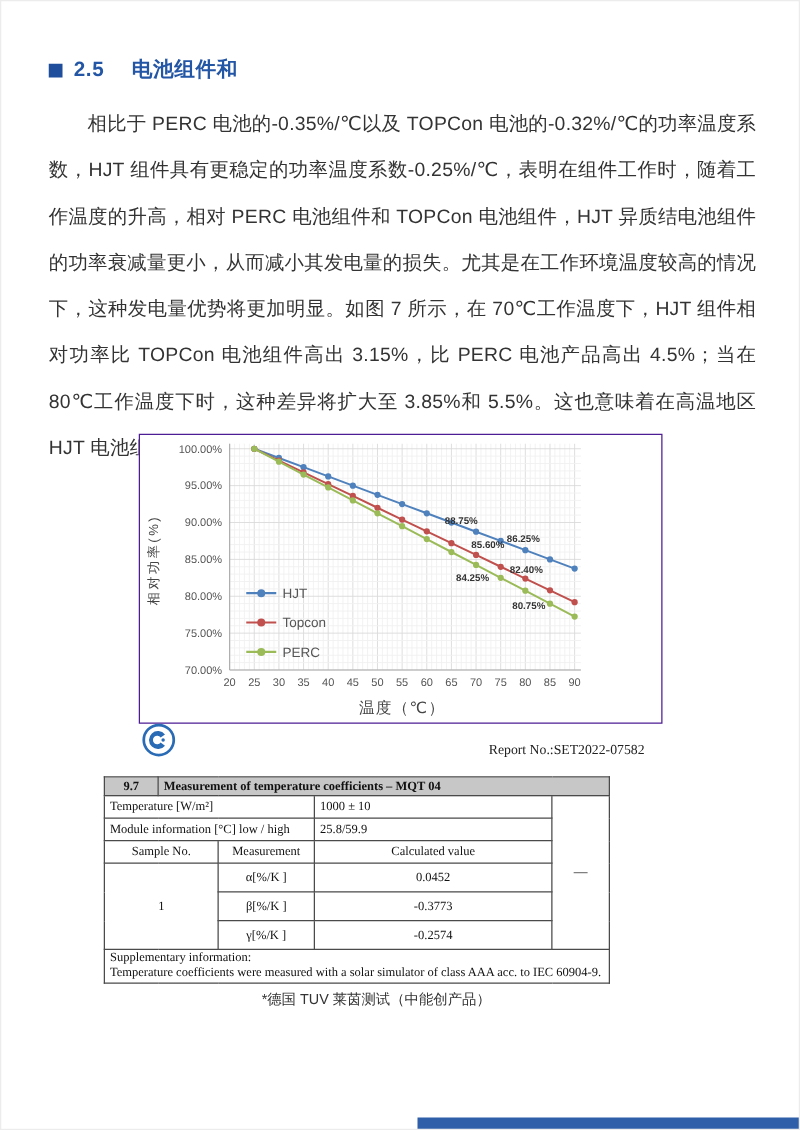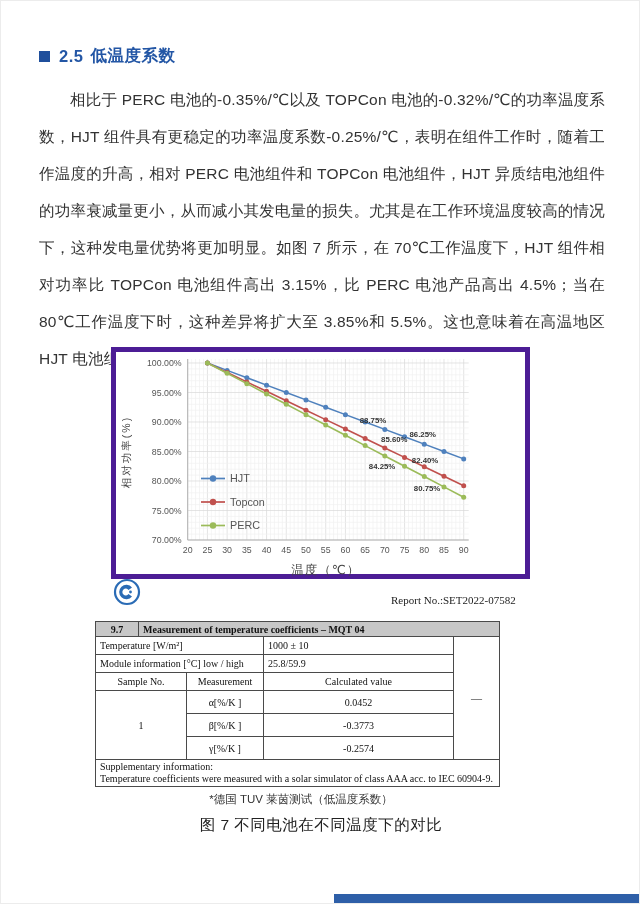--- a/index.html
+++ b/index.html
@@ -9,37 +9,37 @@
     font-family:"Liberation Sans","DejaVu Sans",sans-serif; overflow:hidden;
     border:1px solid #ececec;
   }
   .section-header {
     position:absolute; left:38px; top:44px; display:flex; align-items:center;
     color:#2356a5; font-size:16.5px; font-weight:bold; letter-spacing:0.5px;
   }
   .section-header .bullet {
     width:11px; height:11px; background:#1f4f9c; display:inline-block; margin-right:9px;
   }
-  .section-header .sec-num { margin-right:7px; }
+  .section-header .sec-num { margin-right:22px; }
   .body-text {
     position:absolute; left:38px; top:80px; width:566px;
     font-size:15.5px; line-height:37px; color:#333; text-align:justify;
     text-indent:2em; letter-spacing:0.2px;
   }
   .chart-box {
     position:absolute; left:110px; top:346px; width:419px; height:232px;
-    border:5px solid #4c1d95; background:#fff;
+    border:1px solid #4c1d95; background:#fff;
   }
   .cert-logo { position:absolute; left:112px; top:577px; width:28px; height:28px; }
   .report-no {
     position:absolute; left:390px; top:593px; width:160px;
     font-family:"Liberation Serif","DejaVu Serif",serif; font-size:11px; color:#222;
   }
   table.report-table {
-    position:absolute; left:94px; top:620px; width:404px; height:164px;
+    position:absolute; left:82px; top:620px; width:404px; height:164px;
     border-collapse:collapse; table-layout:fixed;
     font-family:"Liberation Serif","DejaVu Serif",serif; font-size:10px; color:#111;
   }
   table.report-table td { border:1px solid #4a4a4a; padding:1px 4px; vertical-align:middle; }
   td.hdr { background:#c7c7c7; font-weight:bold; }
   td.ctr { text-align:center; }
   td.dash-cell { text-align:center; font-size:11px; }
   td.supp { padding:3px 5px; line-height:12px;font-family:Liberation Serif, serif; }
   .caption-source {
     position:absolute; left:80px; top:791px; width:440px; text-align:center;
@@ -52,21 +52,21 @@
   .footer-bar { position:absolute; left:333px; top:893px; width:307px; height:11px; }
 </style>
 </head>
 <body>
 
 <div class="page">
 
   <div class="section-header">
     <span class="bullet"></span>
     <span class="sec-num">2.5</span>
-    <span>低温度系数</span>
+    <span>电池组件和</span>
   </div>
 
   <p class="body-text">相比于 PERC 电池的-0.35%/℃以及 TOPCon 电池的-0.32%/℃的功率温度系数，HJT 组件具有更稳定的功率温度系数-0.25%/℃，表明在组件工作时，随着工作温度的升高，相对 PERC 电池组件和 TOPCon 电池组件，HJT 异质结电池组件的功率衰减量更小，从而减小其发电量的损失。尤其是在工作环境温度较高的情况下，这种发电量优势将更加明显。如图 7 所示，在 70℃工作温度下，HJT 组件相对功率比 TOPCon 电池组件高出 3.15%，比 PERC 电池产品高出 4.5%；当在 80℃工作温度下时，这种差异将扩大至 3.85%和 5.5%。这也意味着在高温地区 HJT 电池组件将带来更多的发电量。</p>
 
   <div class="chart-box">
     <div id="chart-host"><svg width="417" height="230" viewBox="0 0 417 230">
           <line x1="71.7" y1="7" x2="71.7" y2="188" stroke="#d9d9d9" stroke-width="0.7"></line>
           <line x1="75.64285714285714" y1="7" x2="75.64285714285714" y2="188" stroke="#f0f0f0" stroke-width="0.7"></line>
           <line x1="79.58571428571429" y1="7" x2="79.58571428571429" y2="188" stroke="#f0f0f0" stroke-width="0.7"></line>
           <line x1="83.52857142857144" y1="7" x2="83.52857142857144" y2="188" stroke="#f0f0f0" stroke-width="0.7"></line>
@@ -309,17 +309,16 @@
     </tr>
     <tr style="height:26px">
       <td class="supp" colspan="5">
         <div>Supplementary information:</div>
         <div>Temperature coefficients were measured with a solar simulator of class AAA acc. to IEC 60904-9.</div>
       </td>
     </tr>
   </tbody>
     </table>
 
-  <div class="caption-source">*德国 TUV 莱茵测试（低温度系数）</div>
-  <div class="caption-figure">图 7 不同电池在不同温度下的对比</div>
+  <div class="caption-source">*德国 TUV 莱茵测试（中能创产品）</div>
 
   <div class="footer-bar" style="background: rgb(46, 95, 168);"></div>
 </div>
 
 </body></html>

